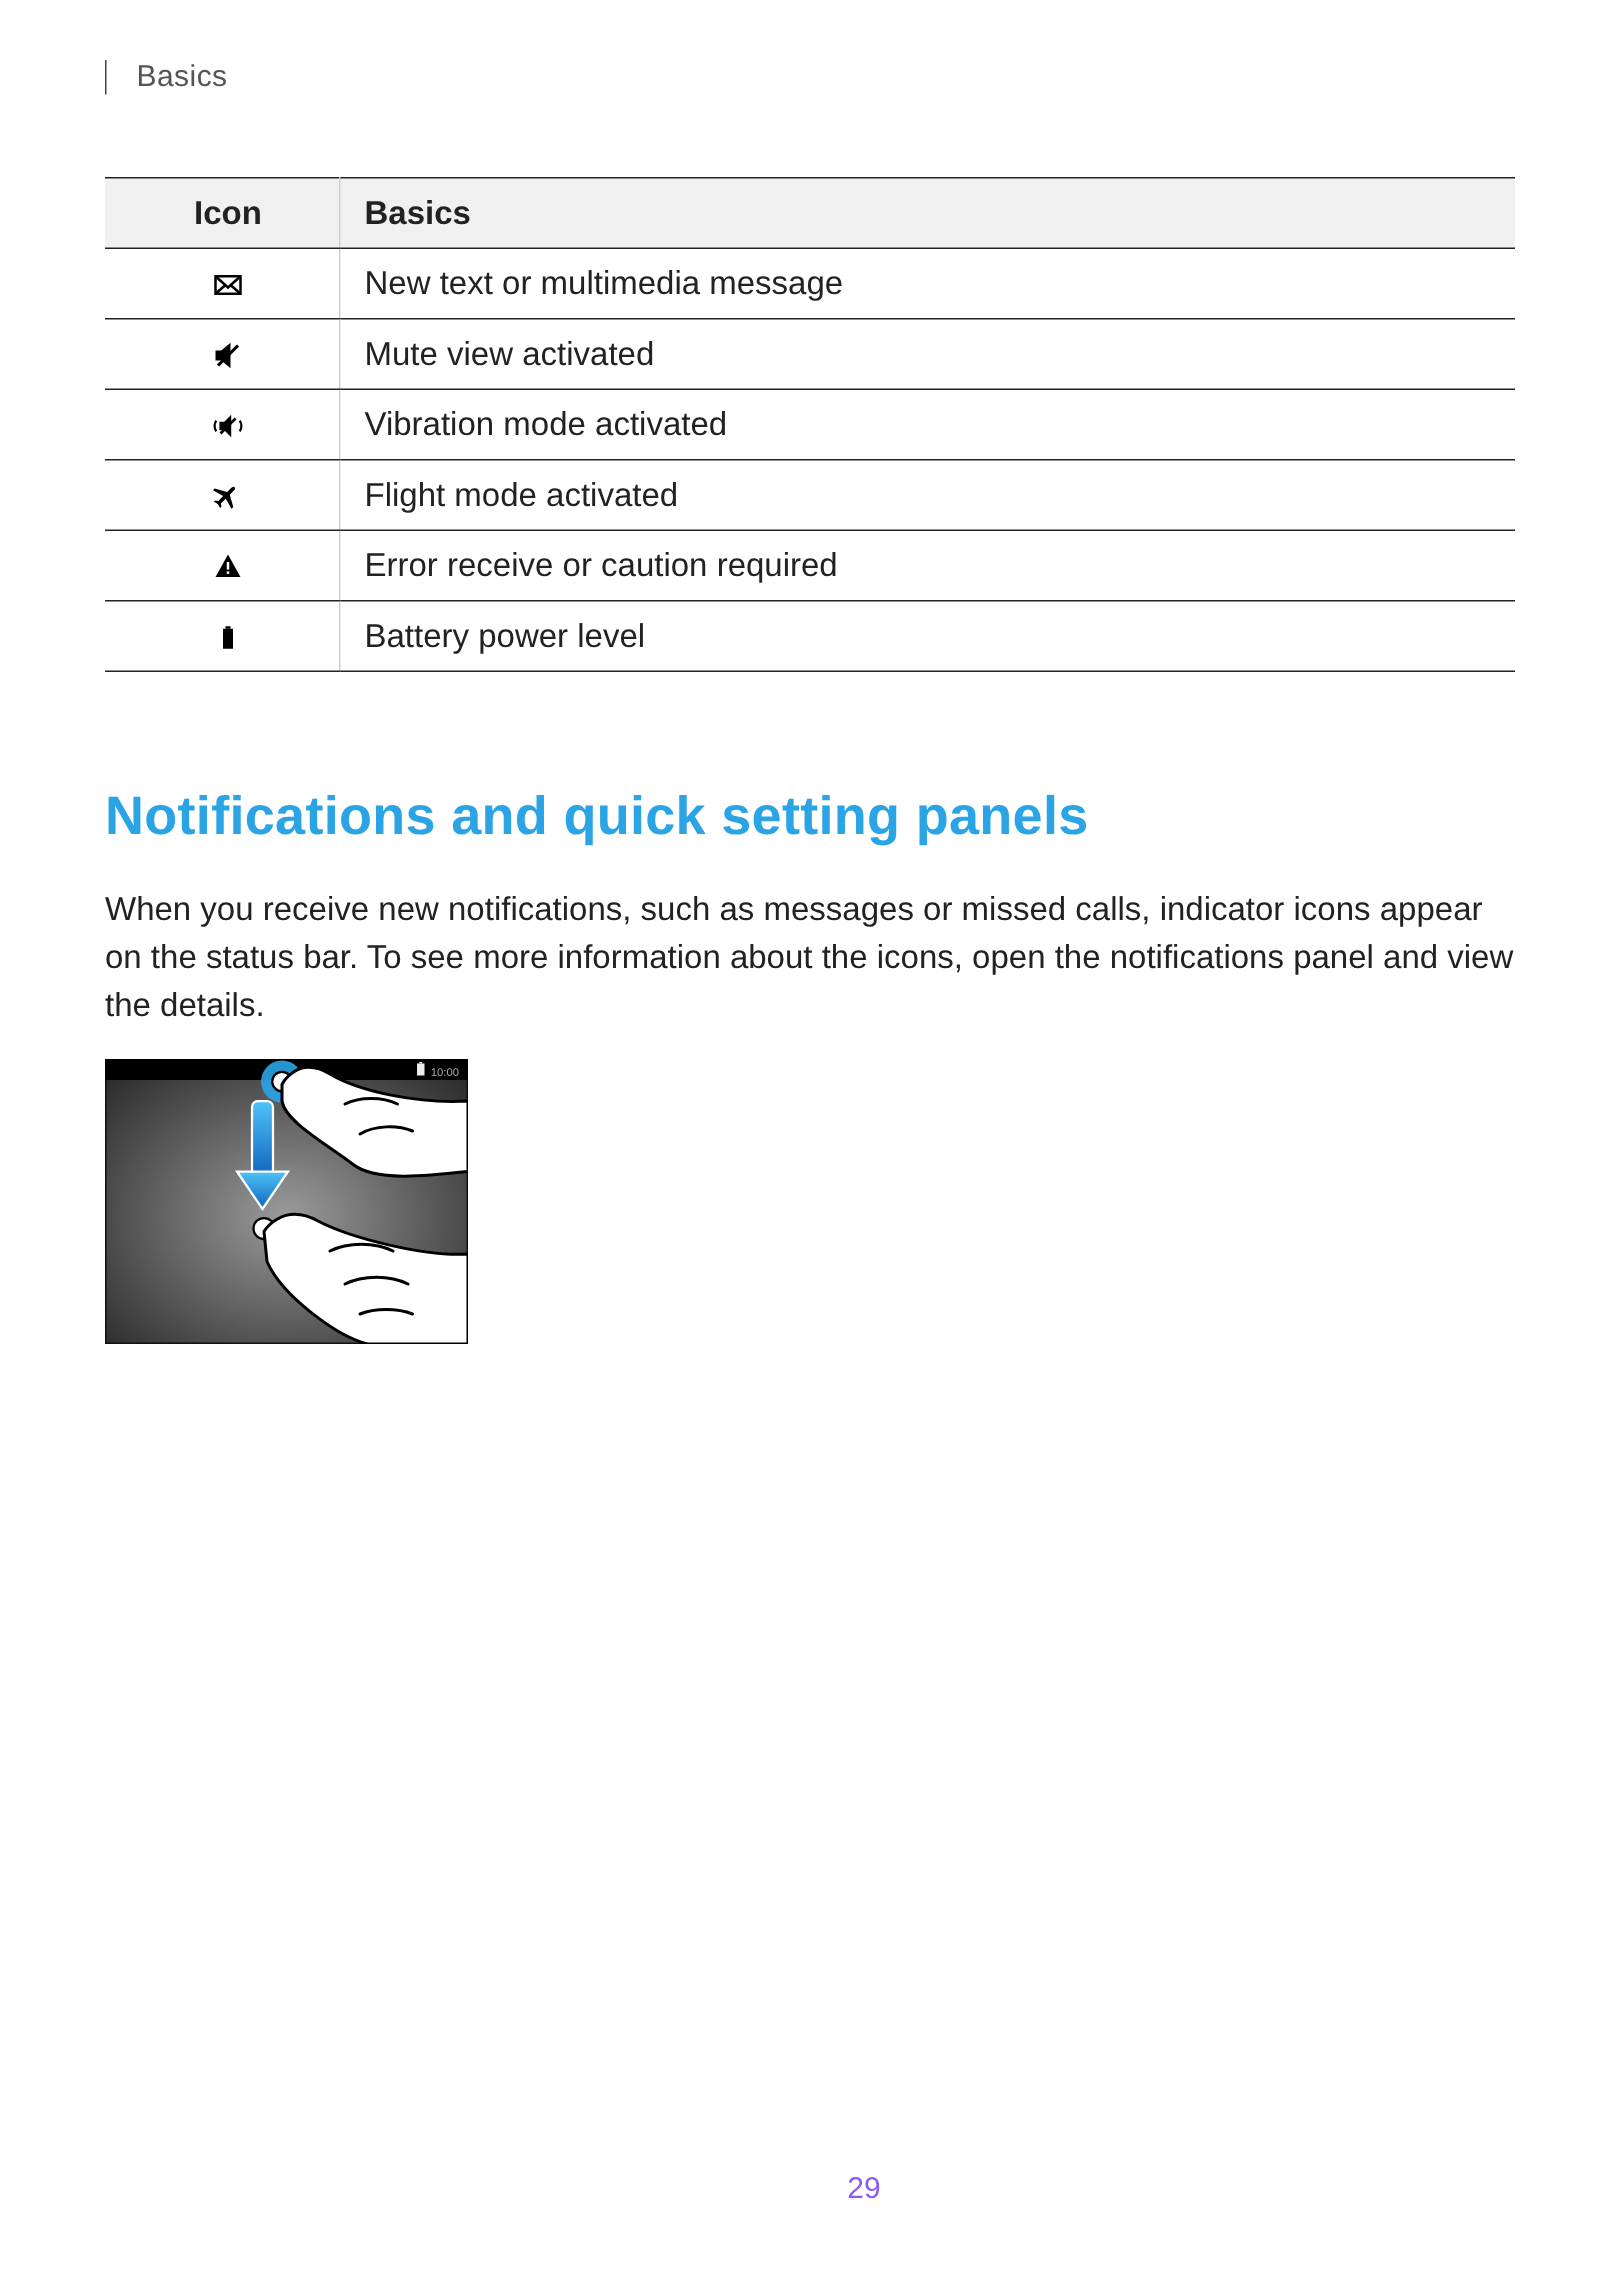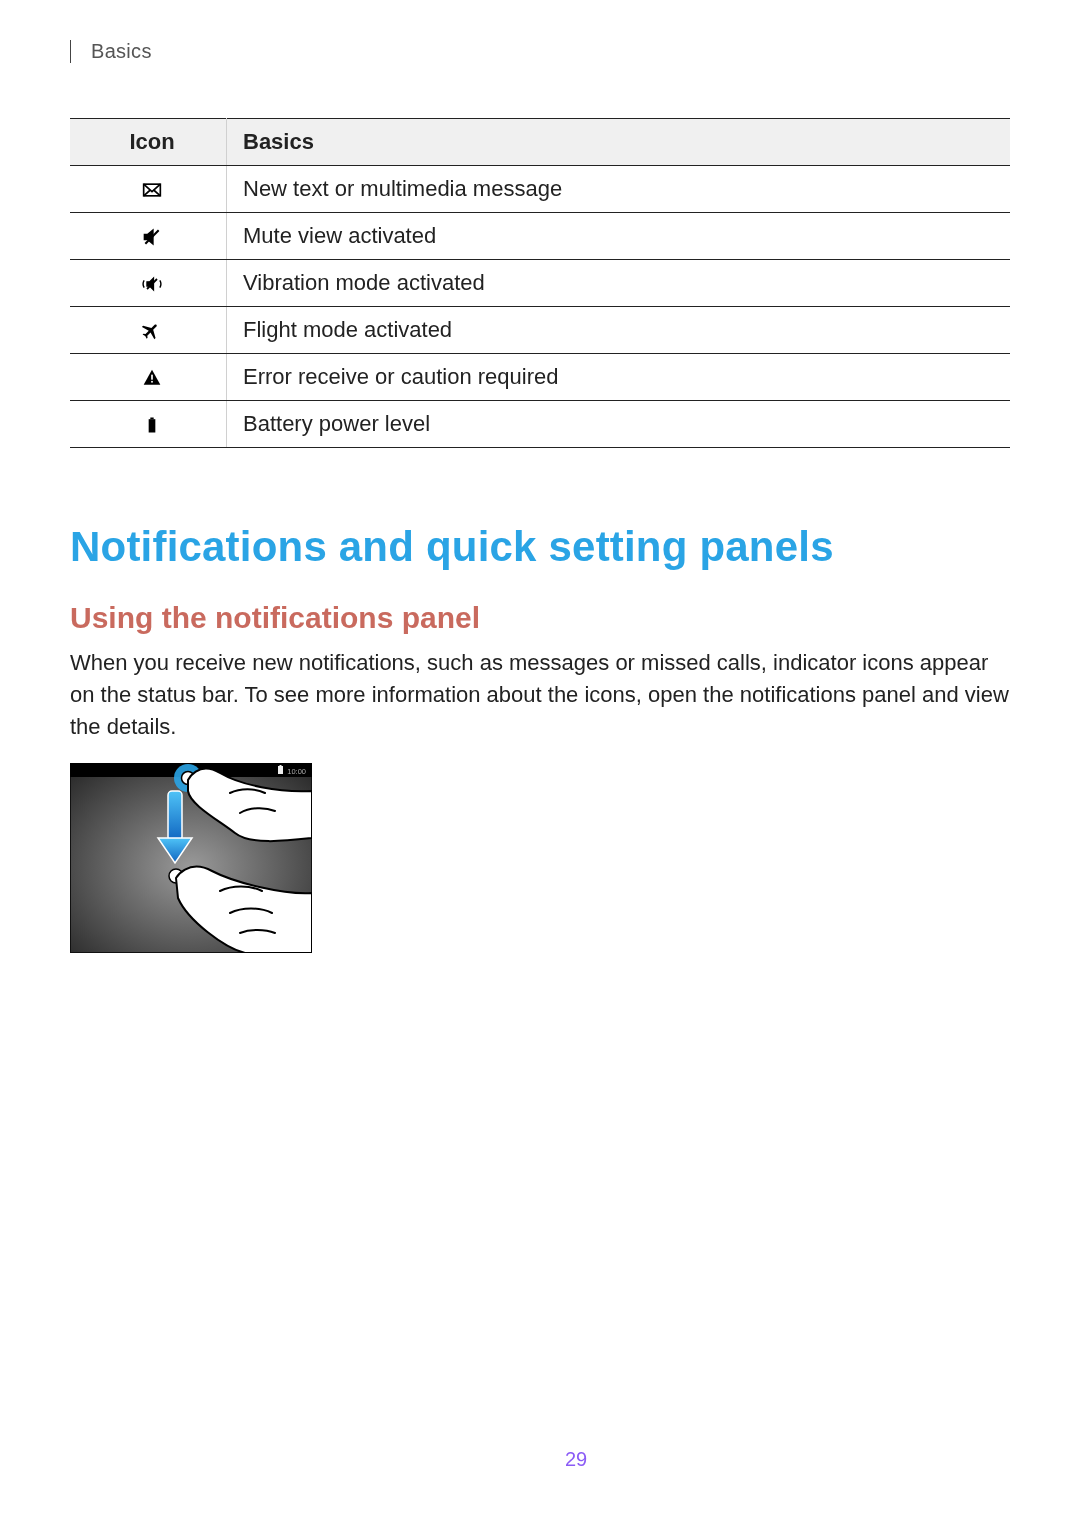--- a/index.html
+++ b/index.html
@@ -53,21 +53,21 @@
   table.icons td.icon-col svg {
     width: 20px;
     height: 20px;
     vertical-align: middle;
   }
 
   
   h1 {
     color: #2aa4e5;
     font-weight: bold;
-    font-size: 42px;
+    font-size: 36px;
     letter-spacing: 0.2px;
     margin: 75px 0 25px 0;
   }
   h2 {
     color: #c96a5e;
     font-weight: bold;
     font-size: 30px;
     margin: 30px 0 12px 0;
   }
   p.body {
@@ -165,21 +165,20 @@
               <rect x="8" y="5" width="8" height="16"></rect>
               <rect x="10" y="3" width="4" height="2"></rect>
             </svg>
         </td>
         <td>Battery power level</td>
       </tr>
     </tbody>
   </table>
 
   <h1>Notifications and quick setting panels</h1>
-  <h2>Using the notifications panel</h2>
   <p class="body">When you receive new notifications, such as messages or missed calls, indicator icons appear on the status bar. To see more information about the icons, open the notifications panel and view the details.</p>
 
   <div class="illus-wrap">
     <svg width="242" height="190" viewBox="0 0 242 190">
       <defs>
         <radialGradient id="bgGrad" cx="50%" cy="55%" r="70%">
           <stop offset="0%" stop-color="#9a9a9a"></stop>
           <stop offset="100%" stop-color="#2a2a2a"></stop>
         </radialGradient>
         <linearGradient id="arrowGrad" x1="0" y1="0" x2="0" y2="1">

